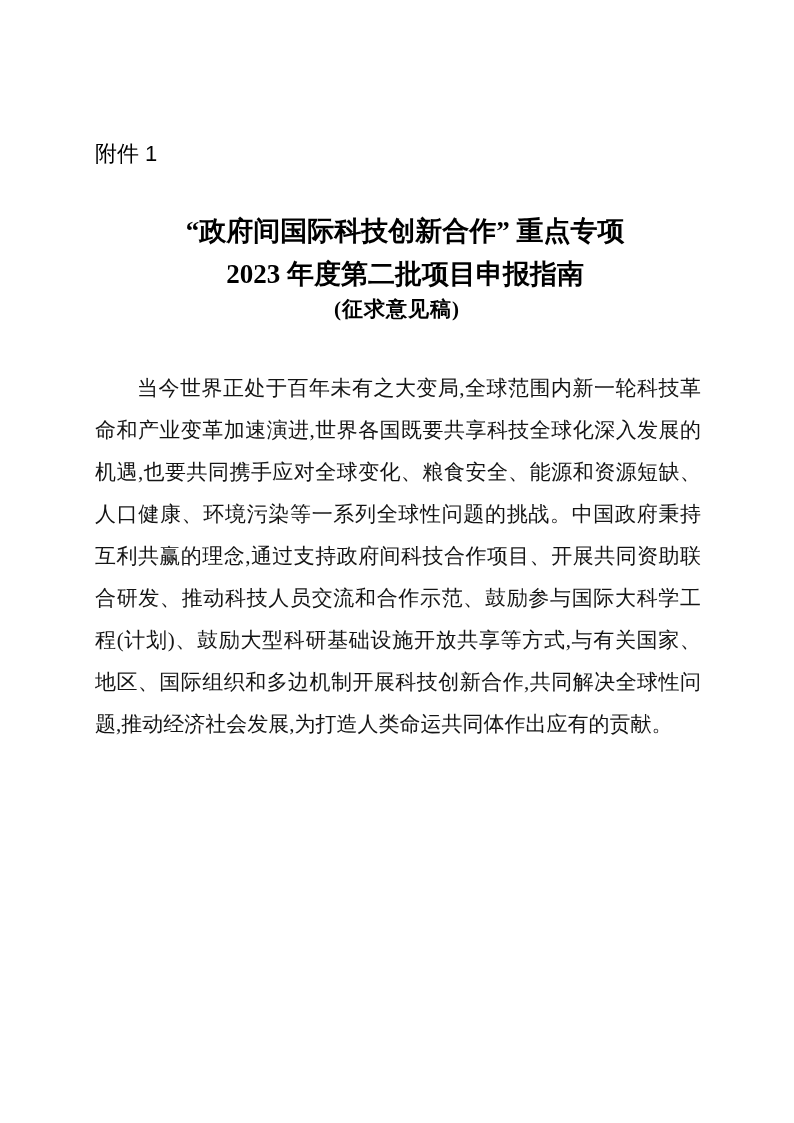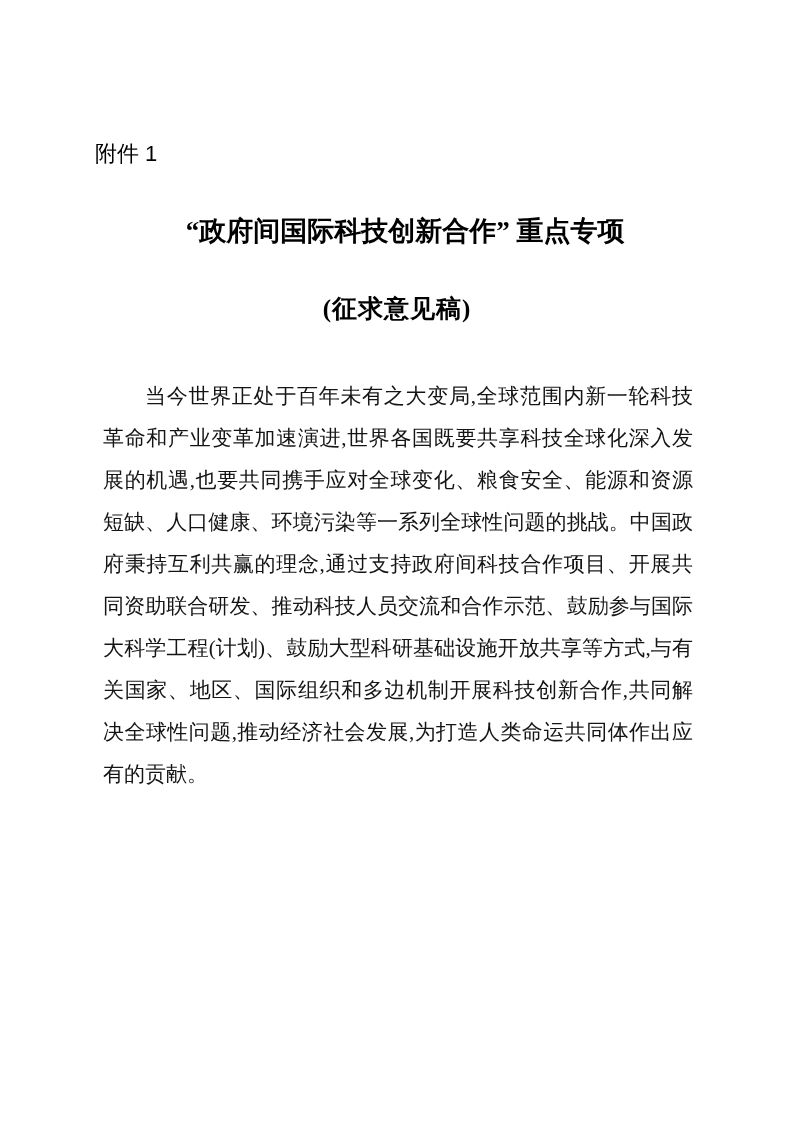--- a/index.html
+++ b/index.html
@@ -38,39 +38,39 @@
     padding-left: 16px;
   }
   .subtitle {
     position: absolute;
     left: 0;
     right: 0;
     top: 294px;
     text-align: center;
     font-family: "Liberation Serif", serif;
     font-weight: bold;
-    font-size: 25px;
+    font-size: 21px;
     line-height: 30px;
     letter-spacing: 1px;
     color: #000000;
   }
   .body-text {
     position: absolute;
     left: 95px;
     top: 367px;
     width: 606px;
     font-family: "Liberation Serif", serif;
     font-size: 21px;
     line-height: 42px;
     text-align: justify;
     text-justify: inter-ideograph;
     color: #141414;
   }
   .body-text p {
-    margin: 8px;
+    margin: 0;
     padding: 0;
     text-indent: 2em;
   }
   .footer {
     position: absolute;
     top: 1000px;
     right: 128px;
     font-family: "Liberation Serif", serif;
     font-size: 17px;
     line-height: 22px;
@@ -80,20 +80,21 @@
 </style>
 </head>
 <body>
 
 <div class="page">
 
   <div class="attachment">附件 1</div>
 
   <div class="title">
     <div class="title-line">“政府间国际科技创新合作” 重点专项</div>
+    <div class="title-line">2023 年度第二批项目申报指南</div>
   </div>
 
   <div class="subtitle">(征求意见稿)</div>
 
   <div class="body-text">
     <p>当今世界正处于百年未有之大变局,全球范围内新一轮科技革命和产业变革加速演进,世界各国既要共享科技全球化深入发展的机遇,也要共同携手应对全球变化、粮食安全、能源和资源短缺、人口健康、环境污染等一系列全球性问题的挑战。中国政府秉持互利共赢的理念,通过支持政府间科技合作项目、开展共同资助联合研发、推动科技人员交流和合作示范、鼓励参与国际大科学工程(计划)、鼓励大型科研基础设施开放共享等方式,与有关国家、地区、国际组织和多边机制开展科技创新合作,共同解决全球性问题,推动经济社会发展,为打造人类命运共同体作出应有的贡献。</p>
   </div>
 
   <div class="footer">— 1 —</div>
 

